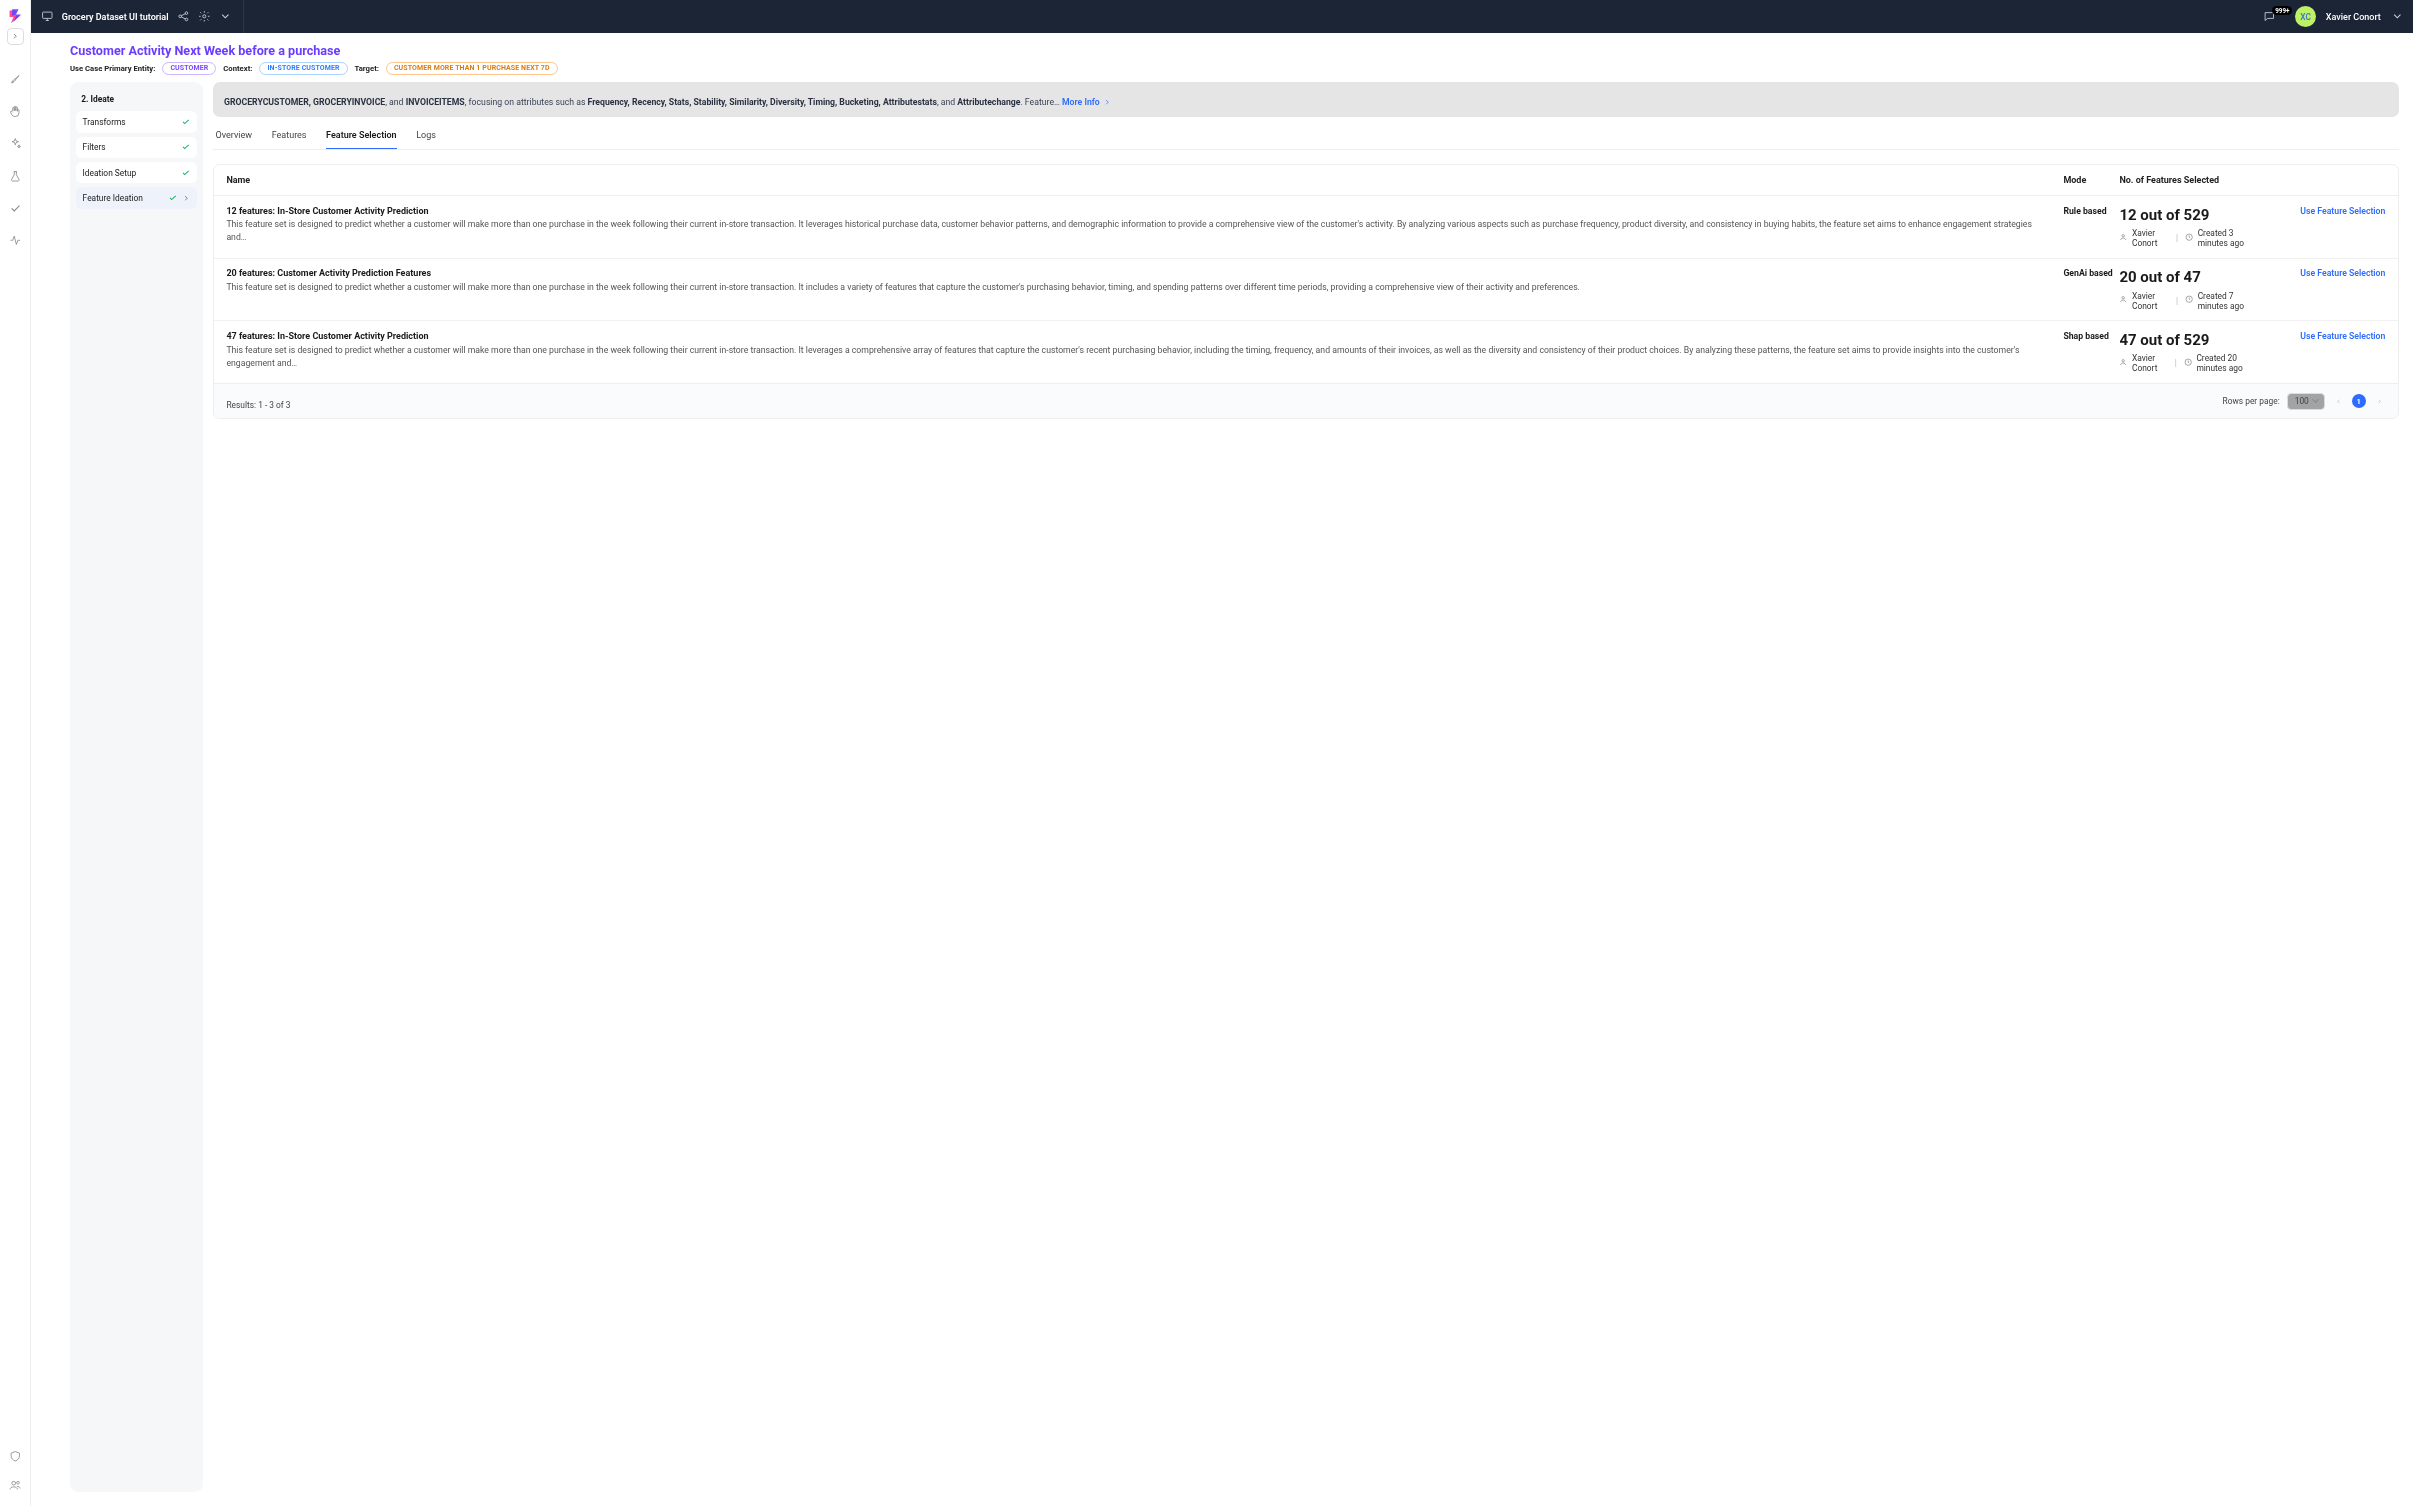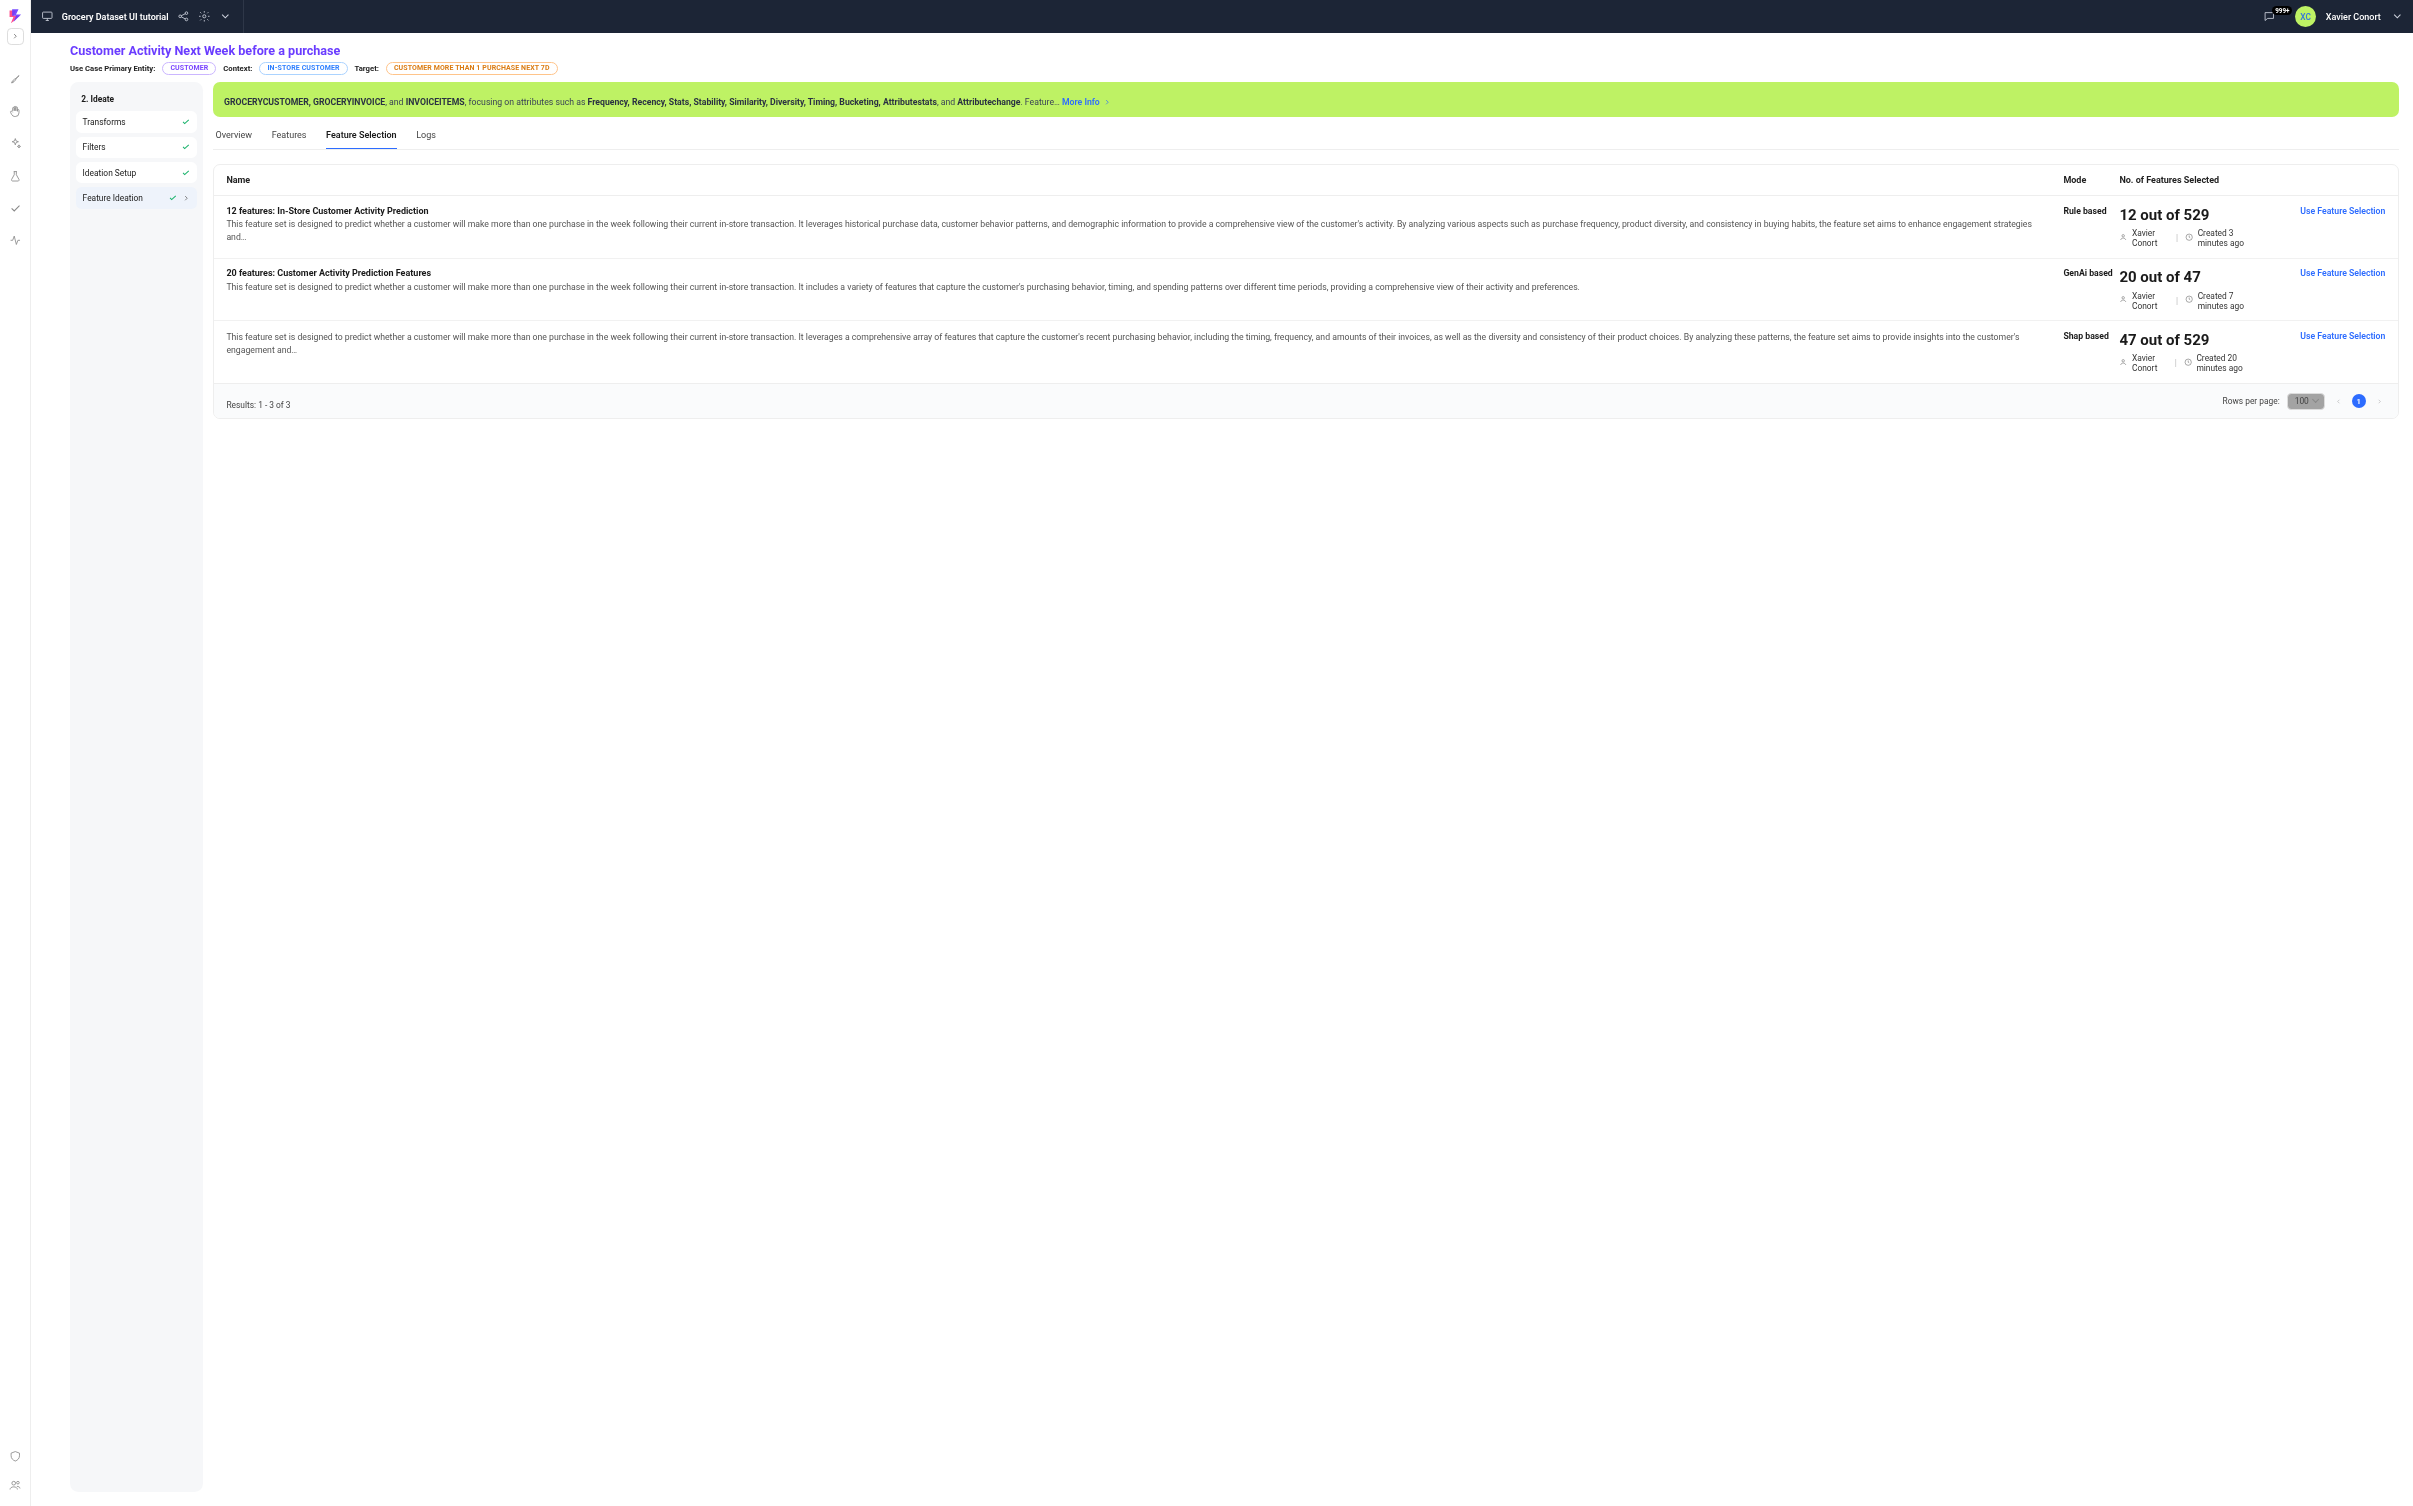--- a/index.html
+++ b/index.html
@@ -40,21 +40,21 @@
 .workarea { display:flex; padding:0 14px 14px 39px; flex:1; min-height:0; }
 .side-panel { width:133px; background:#f6f7f9; border-radius:8.4px; padding:8.4px 5.6px; margin-right:9.8px; }
 .side-heading { font-weight:700; font-size:8.4px; padding:4.2px 5.6px 7px; }
 .side-item { display:flex; align-items:center; justify-content:space-between; background:#fff; border-radius:5.6px; padding:5.6px 7px; margin-bottom:4.2px; font-size:8.4px; cursor:pointer; }
 .side-item.active { background:#eef3fb; }
 .check { color:#17b26a; width:9.8px; height:9.8px; }
 .chevr { color:#555; width:8.4px; height:8.4px; }
 
 
 .content { flex:1; min-width:0; }
-.banner { background:#bef264; border-radius:7px; padding:9.8px 11.2px 8.4px; color:#3a4356; font-size:8.7px; line-height:1.5; }
+.banner { background:#e5e5e5; border-radius:7px; padding:9.8px 11.2px 8.4px; color:#3a4356; font-size:8.7px; line-height:1.5; }
 .banner b { color:#2a3142; }
 .more-info { color:#2d6cff; font-weight:600; font-size:8.7px; cursor:pointer; display:inline-flex; align-items:center; gap:2.8px; margin-top:4.2px; }
 
 .tabs { display:flex; gap:19.6px; padding:12.6px 2.8px 0; border-bottom:0.7px solid #eee; font-size:9px; }
 .tab { padding-bottom:8.4px; cursor:pointer; color:#444; }
 .tab.active { color:#1a1a1a; font-weight:600; border-bottom:1.4px solid #2d6cff; }
 
 .table-wrap { border:0.7px solid #eee; border-radius:7px; margin-top:14px; overflow:hidden; }
 .thead { display:flex; padding:9.8px 12.6px; font-weight:700; font-size:9px; color:#222; border-bottom:0.7px solid #eee; }
 .col-name { flex:1; min-width:0; padding-right:14px; }
@@ -300,20 +300,21 @@
                         <circle cx="12" cy="12" r="9"></circle>
                         <path d="M12 7v5l3 2"></path>
                       </svg></span>
           <span>Created 7 minutes ago</span>
         </div>
       </div>
       <div class="col-act"><span class="use-link">Use Feature Selection</span></div>
               </div>
               <div class="trow">
       <div class="col-name">
+        <div class="row-title">47 features: In-Store Customer Activity Prediction</div>
         <div class="row-desc">This feature set is designed to predict whether a customer will make more than one purchase in the week following their current in-store transaction. It leverages a comprehensive array of features that capture the customer's recent purchasing behavior, including the timing, frequency, and amounts of their invoices, as well as the diversity and consistency of their product choices. By analyzing these patterns, the feature set aims to provide insights into the customer's engagement and…</div>
       </div>
       <div class="col-mode">
                   <div class="mode-text">Shap based</div>
                 </div>
       <div class="col-sel">
         <div class="sel-text">47 out of 529</div>
         <div class="meta">
           <span><svg viewBox="0 0 24 24" fill="none" stroke="currentColor" stroke-width="1.6">
                         <circle cx="12" cy="8" r="3.5"></circle>

